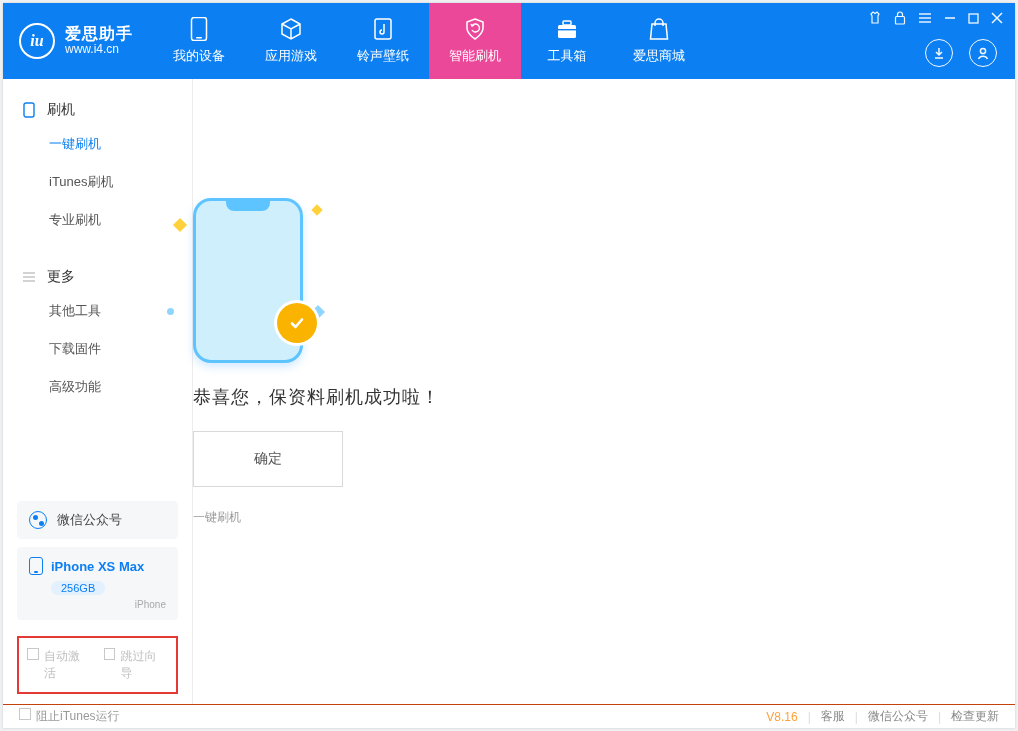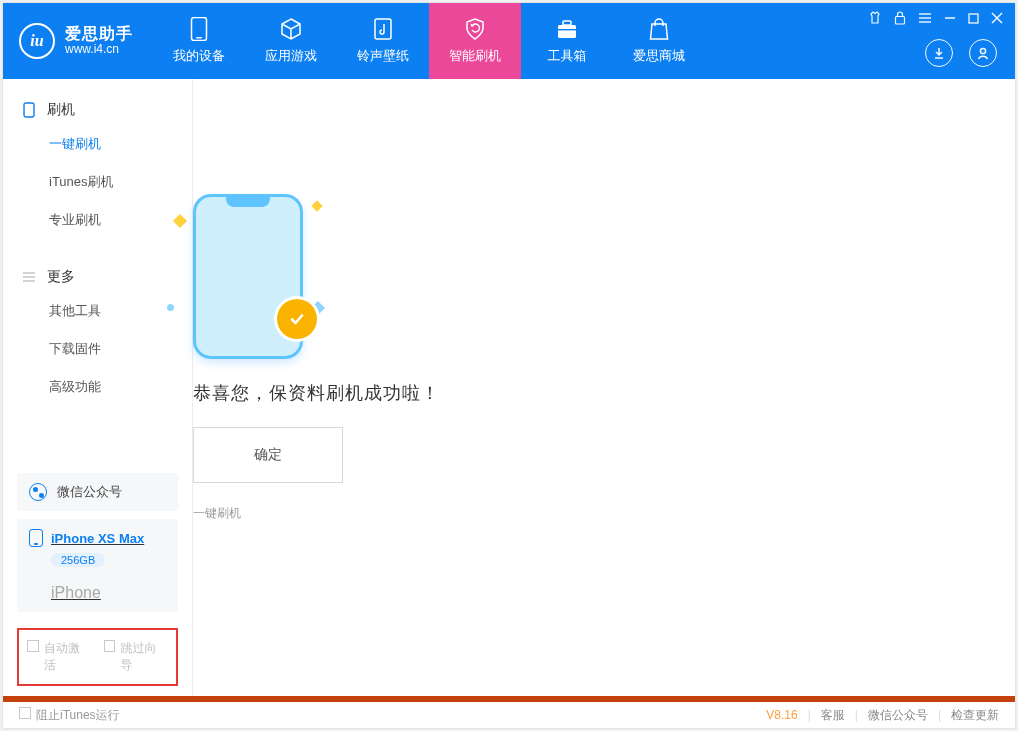--- a/index.html
+++ b/index.html
@@ -34,26 +34,26 @@
 .sb-item { padding: 10px 18px 10px 46px; font-size: 13px; color: #555; cursor: pointer; }
 .sb-item.active { color: #0c7ff2; }
 .sidebar-spacer { flex: 1; }
 
 .mode-box { margin: 8px 14px; background: #f5f7f9; border-radius: 4px; padding: 10px 12px; display: flex; align-items: center; gap: 10px; color: #444; font-size: 13px; }
 .mode-icon { width: 18px; height: 18px; border: 1.6px solid #0c7ff2; border-radius: 50%; position: relative; }
 .mode-icon::before, .mode-icon::after { content: ""; position: absolute; width: 5px; height: 5px; background: #0c7ff2; border-radius: 50%; }
 .mode-icon::before { top: 2.5px; left: 2.5px; }
 .mode-icon::after { bottom: 2.5px; right: 2.5px; }
 
-.device-box { margin: 0 14px 10px 14px; background: #f5f7f9; border-radius: 4px; padding: 10px 12px; text-decoration: underline; }
+.device-box { margin: 0 14px 10px 14px; background: #f5f7f9; border-radius: 4px; padding: 10px 12px; }
 .device-name-row { display: flex; align-items: center; gap: 8px; color: #0c7ff2; font-weight: 600; font-size: 13px; }
 .device-name-row .phone-ico { width: 14px; height: 18px; border: 1.6px solid #0c7ff2; border-radius: 3px; position: relative; }
 .device-name-row .phone-ico::after { content: ""; position: absolute; bottom: 1.5px; left: 50%; transform: translateX(-50%); width: 4px; height: 1.5px; background: #0c7ff2; border-radius: 1px; }
 .storage-badge { display: inline-block; background: #e3f0fe; color: #0c7ff2; padding: 1px 10px; border-radius: 10px; font-size: 11px; margin: 6px 0 2px 22px; }
-.device-type { color: #a9a9a9; font-size: 16px; margin-left: 22px; margin-top: 15px; }
+.device-type { color: #a9a9a9; font-size: 10px; margin-left: 22px; margin-top: 2px; text-align: right; }
 
 .checks-box { margin: 6px 14px 10px 14px; border: 2px solid #e53935; padding: 10px 8px; display: flex; gap: 12px; align-items: center; font-size: 12px; color: #bfbfbf; }
 .chk { display: flex; align-items: flex-start; gap: 5px; cursor: pointer; }
 .chk-box { width: 12px; height: 12px; border: 1px solid #c8c8c8; background: #fff; }
 
 
 .main { flex: 1; display: flex; flex-direction: column; align-items: flex-start; justify-content: center; gap: 22px; padding-bottom: 60px; }
 .phone-illus { width: 110px; height: 165px; position: relative; }
 .spark { width: 10px; height: 10px; background: #ffd13a; transform: rotate(45deg); position: absolute; }
 .spark.s1 { left: -18px; top: 22px; }
@@ -62,21 +62,21 @@
 .dot-b { width: 7px; height: 7px; background: #8fd6ff; border-radius: 50%; position: absolute; left: -26px; bottom: 48px; }
 .phone-shape { position: absolute; inset: 0; border-radius: 18px; background: #5ec4ff; padding: 3px; box-shadow: 0 4px 8px rgba(80,170,255,0.25); }
 .phone-screen { width: 100%; height: 100%; border-radius: 15px; background: #d0effd; position: relative; }
 .notch { position: absolute; top: 0; left: 50%; transform: translateX(-50%); width: 44px; height: 10px; background: #5ec4ff; border-radius: 0 0 8px 8px; }
 .check-badge { position: absolute; right: -14px; bottom: 20px; width: 40px; height: 40px; background: #fab400; border-radius: 50%; display: flex; align-items: center; justify-content: center; box-shadow: 0 0 0 3px #fff; }
 .success-title { font-size: 18px; color: #333; letter-spacing: 1px; }
 .confirm-btn { width: 150px; height: 56px; border: 1px solid #d9d9d9; background: #fff; color: #555; font-size: 14px; cursor: pointer; font-family: inherit; }
 .view-log { color: #999; font-size: 12px; cursor: pointer; }
 
 
-.footer { height: 32px; border-top: 6px solid #c2410c; display: flex; align-items: center; padding: 0 16px; font-size: 12px; color: #999; }
+.footer { height: 24px; border-top: 1px solid #c2410c; display: flex; align-items: center; padding: 0 16px; font-size: 12px; color: #999; }
 .footer .chk { color: #999; }
 .footer-right { margin-left: auto; display: flex; align-items: center; gap: 10px; }
 .footer-right .ver { color: #ffa03a; }
 .footer-right .divider { color: #ddd; }
 .footer-right a { color: #888; cursor: pointer; }
 </style>
 </head>
 <body>
 
 <div class="app-window">

